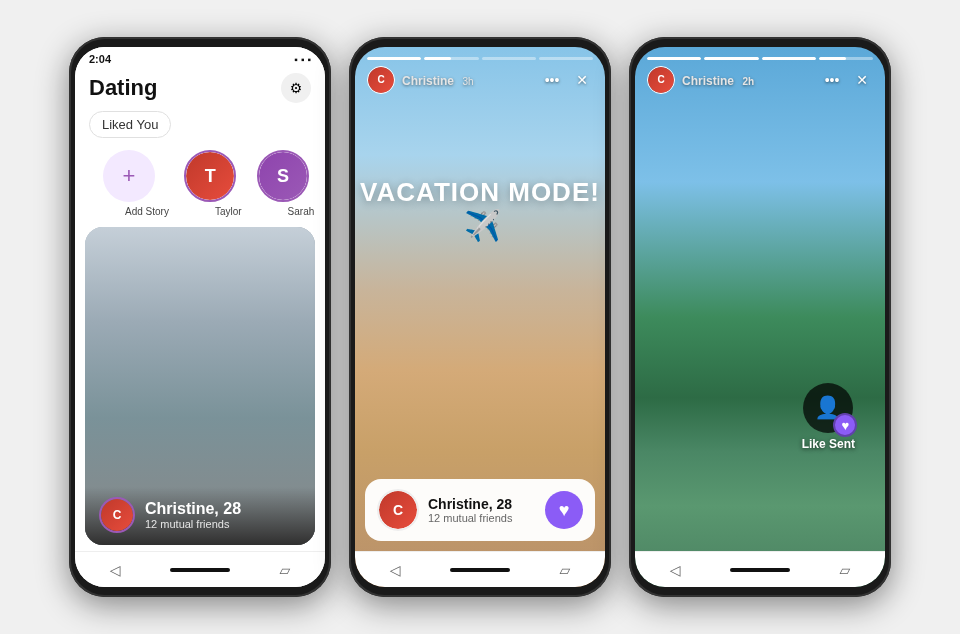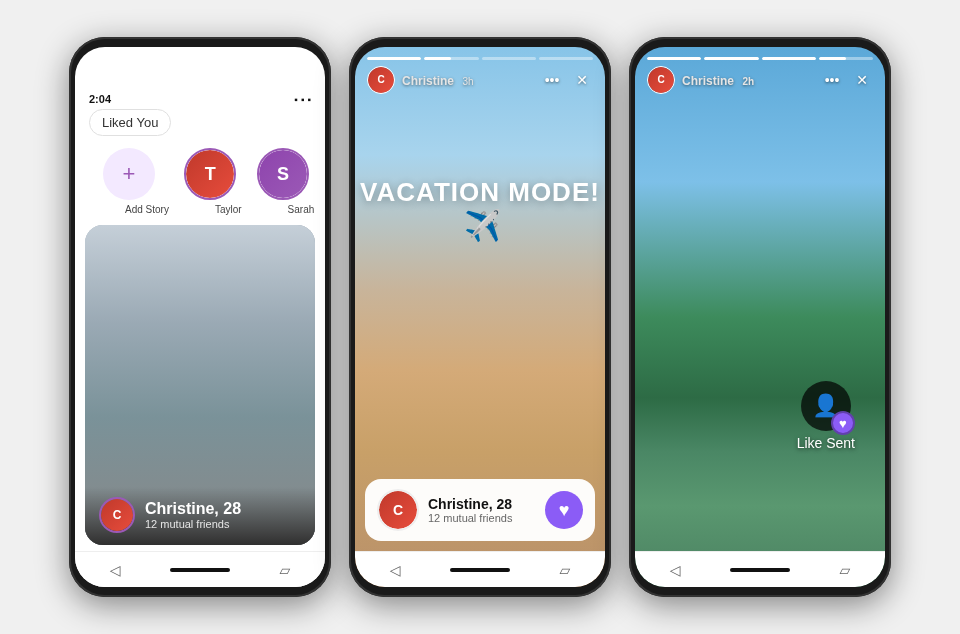--- a/index.html
+++ b/index.html
@@ -39,21 +39,20 @@
     
     .status-bar {
       display: flex;
       justify-content: space-between;
       align-items: center;
       padding: 6px 14px 2px;
       font-size: 11px;
       font-weight: 600;
       color: #111;
       background: #fff;
-      margin-top: 40px;
     }
     .status-icons { display: flex; gap: 3px; align-items: center; }
     .status-icons span { font-size: 10px; }
 
     .dating-header {
       display: flex;
       align-items: center;
       justify-content: space-between;
       padding: 6px 14px 6px;
       background: #fff;
@@ -330,23 +329,23 @@
       z-index: 10;
     }
     .like-sent-icon {
       width: 50px; height: 50px;
       background: rgba(0,0,0,0.7);
       border-radius: 50%;
       display: flex; align-items: center; justify-content: center;
       font-size: 22px;
     }
     .like-sent-label {
-      font-size: 14px;
+      font-size: 12px;
       color: #fff;
-      font-weight: 400;
+      font-weight: 700;
       text-shadow: 0 1px 4px rgba(0,0,0,0.7);
     }
 
     
     .phone1-card-bg {
       width: 100%; height: 100%;
       background: linear-gradient(160deg, #b8c4d0 0%, #8a9ba8 40%, #6b7c8a 100%);
       position: relative;
       display: flex;
       align-items: center;
@@ -400,20 +399,26 @@
 
     <div class="status-bar">
       <span>2:04</span>
       <div class="status-icons">
         <span>▪</span>
         <span>▪</span>
         <span>▪</span>
       </div>
     </div>
 
+    <div class="dating-header">
+      <span class="dating-title">Dating</span>
+      <div class="gear-btn">
+        <span>⚙</span>
+      </div>
+    </div>
 
     <div class="tabs-row">
       <div class="tab-pill">
         <span>Liked You</span>
       </div>
     </div>
 
     <div class="stories-row">
       <div class="story-item">
         <div class="story-avatar add-story">+</div>

